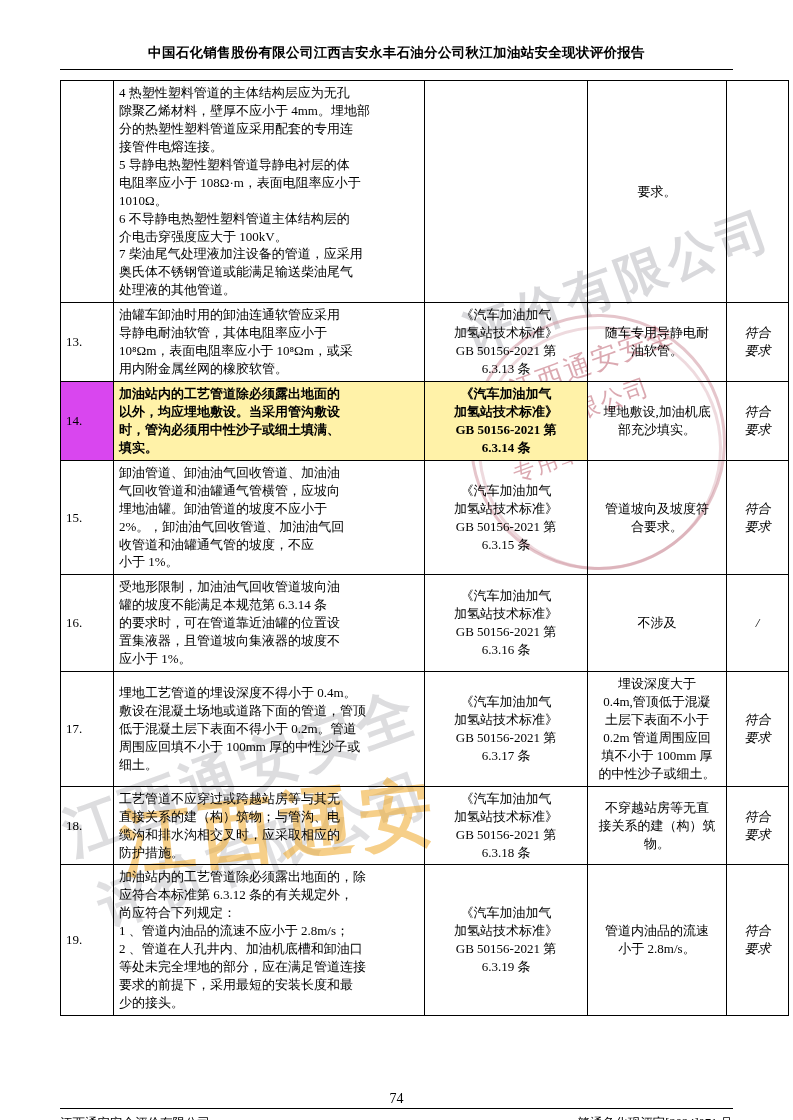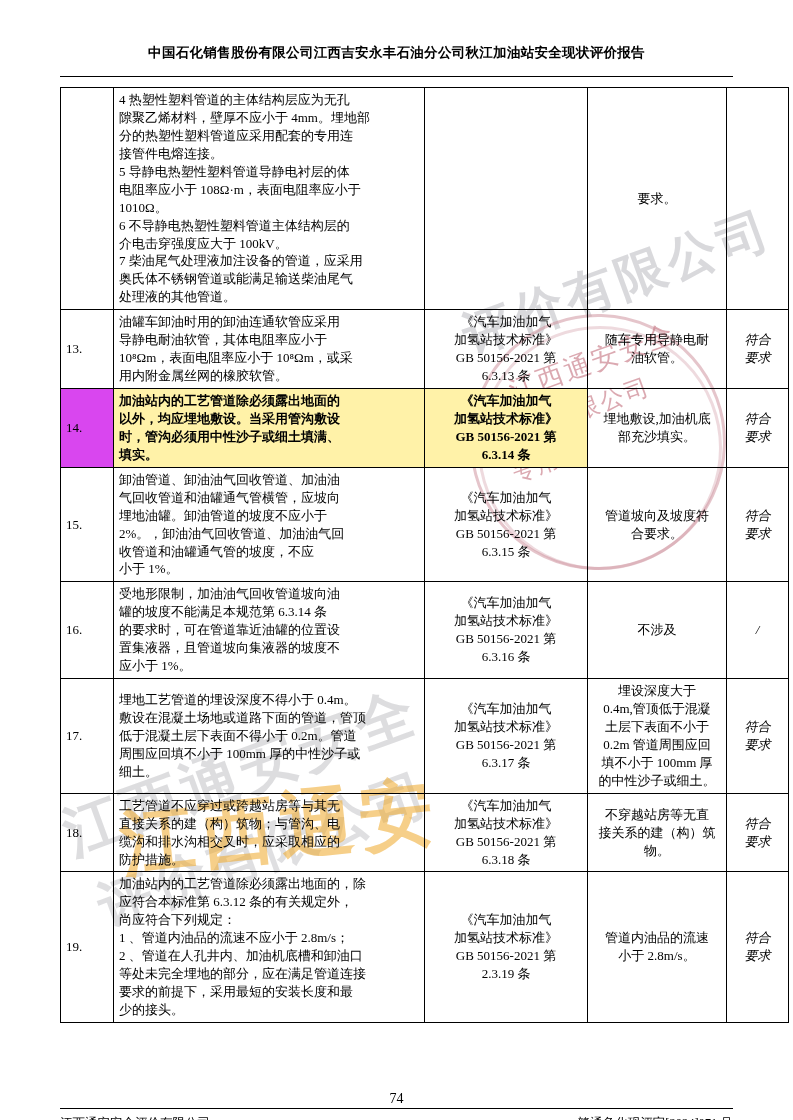--- a/index.html
+++ b/index.html
@@ -109,21 +109,21 @@
 
   
   .header {
     position: relative;
     z-index: 10;
     margin: 44px 60px 0 60px;
     text-align: center;
     font-size: 13.5px;
     font-weight: bold;
     letter-spacing: 0.3px;
-    padding-bottom: 14px;
+    padding-bottom: 7px;
     border-bottom: 1.2px solid #000;
   }
 
   
   .tbl-wrap {
     position: relative;
     z-index: 10;
     margin: 10px 60px 0 60px;
   }
   table.doc {
@@ -391,21 +391,21 @@
               <p class="l">1 、管道内油品的流速不应小于 2.8m/s；</p>
               <p class="l">2 、管道在人孔井内、加油机底槽和卸油口</p>
               <p class="l">等处未完全埋地的部分，应在满足管道连接</p>
               <p class="l">要求的前提下，采用最短的安装长度和最</p>
               <p class="l">少的接头。</p>
             </td>
             <td class="col-std">
               <p class="c">《汽车加油加气</p>
               <p class="c">加氢站技术标准》</p>
               <p class="c">GB 50156-2021 第</p>
-              <p class="c">2.3.19 条</p>
+              <p class="c">6.3.19 条</p>
             </td>
             <td class="col-real">
               <p class="c">管道内油品的流速</p>
               <p class="c">小于 2.8m/s。</p>
             </td>
             <td class="col-res">
               <p class="c">符合</p>
               <p class="c">要求</p>
             </td>
           </tr>

